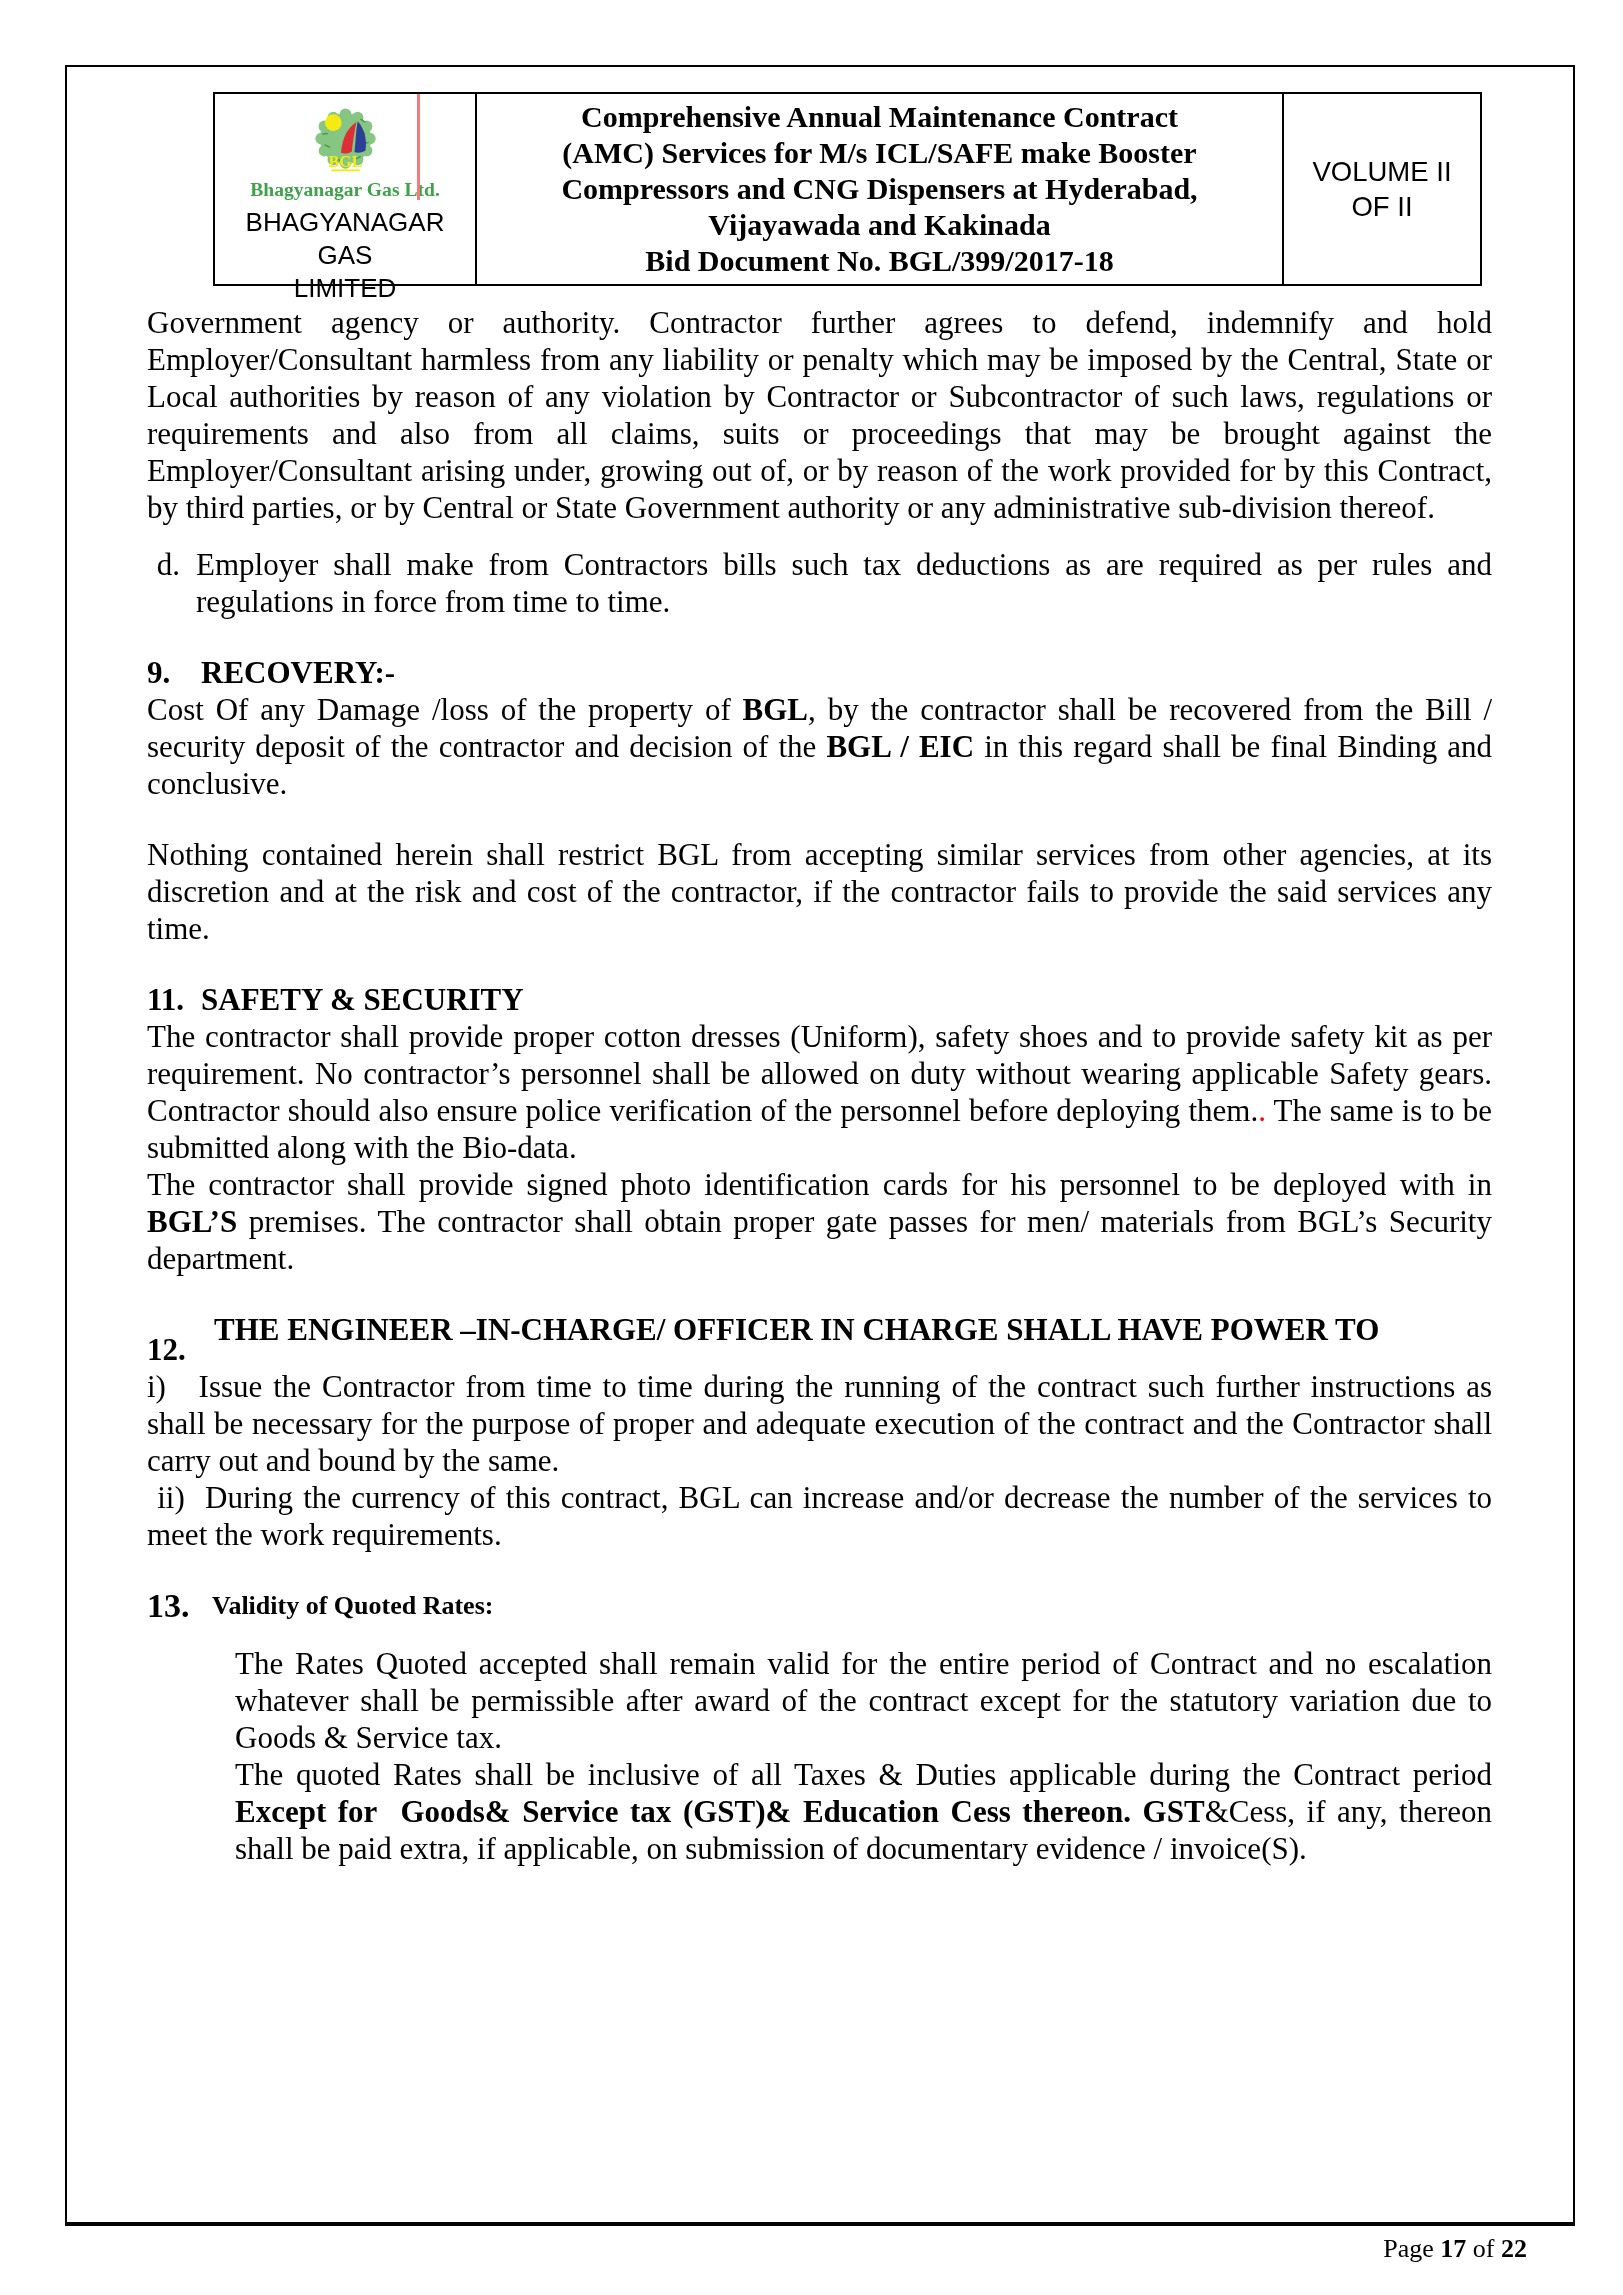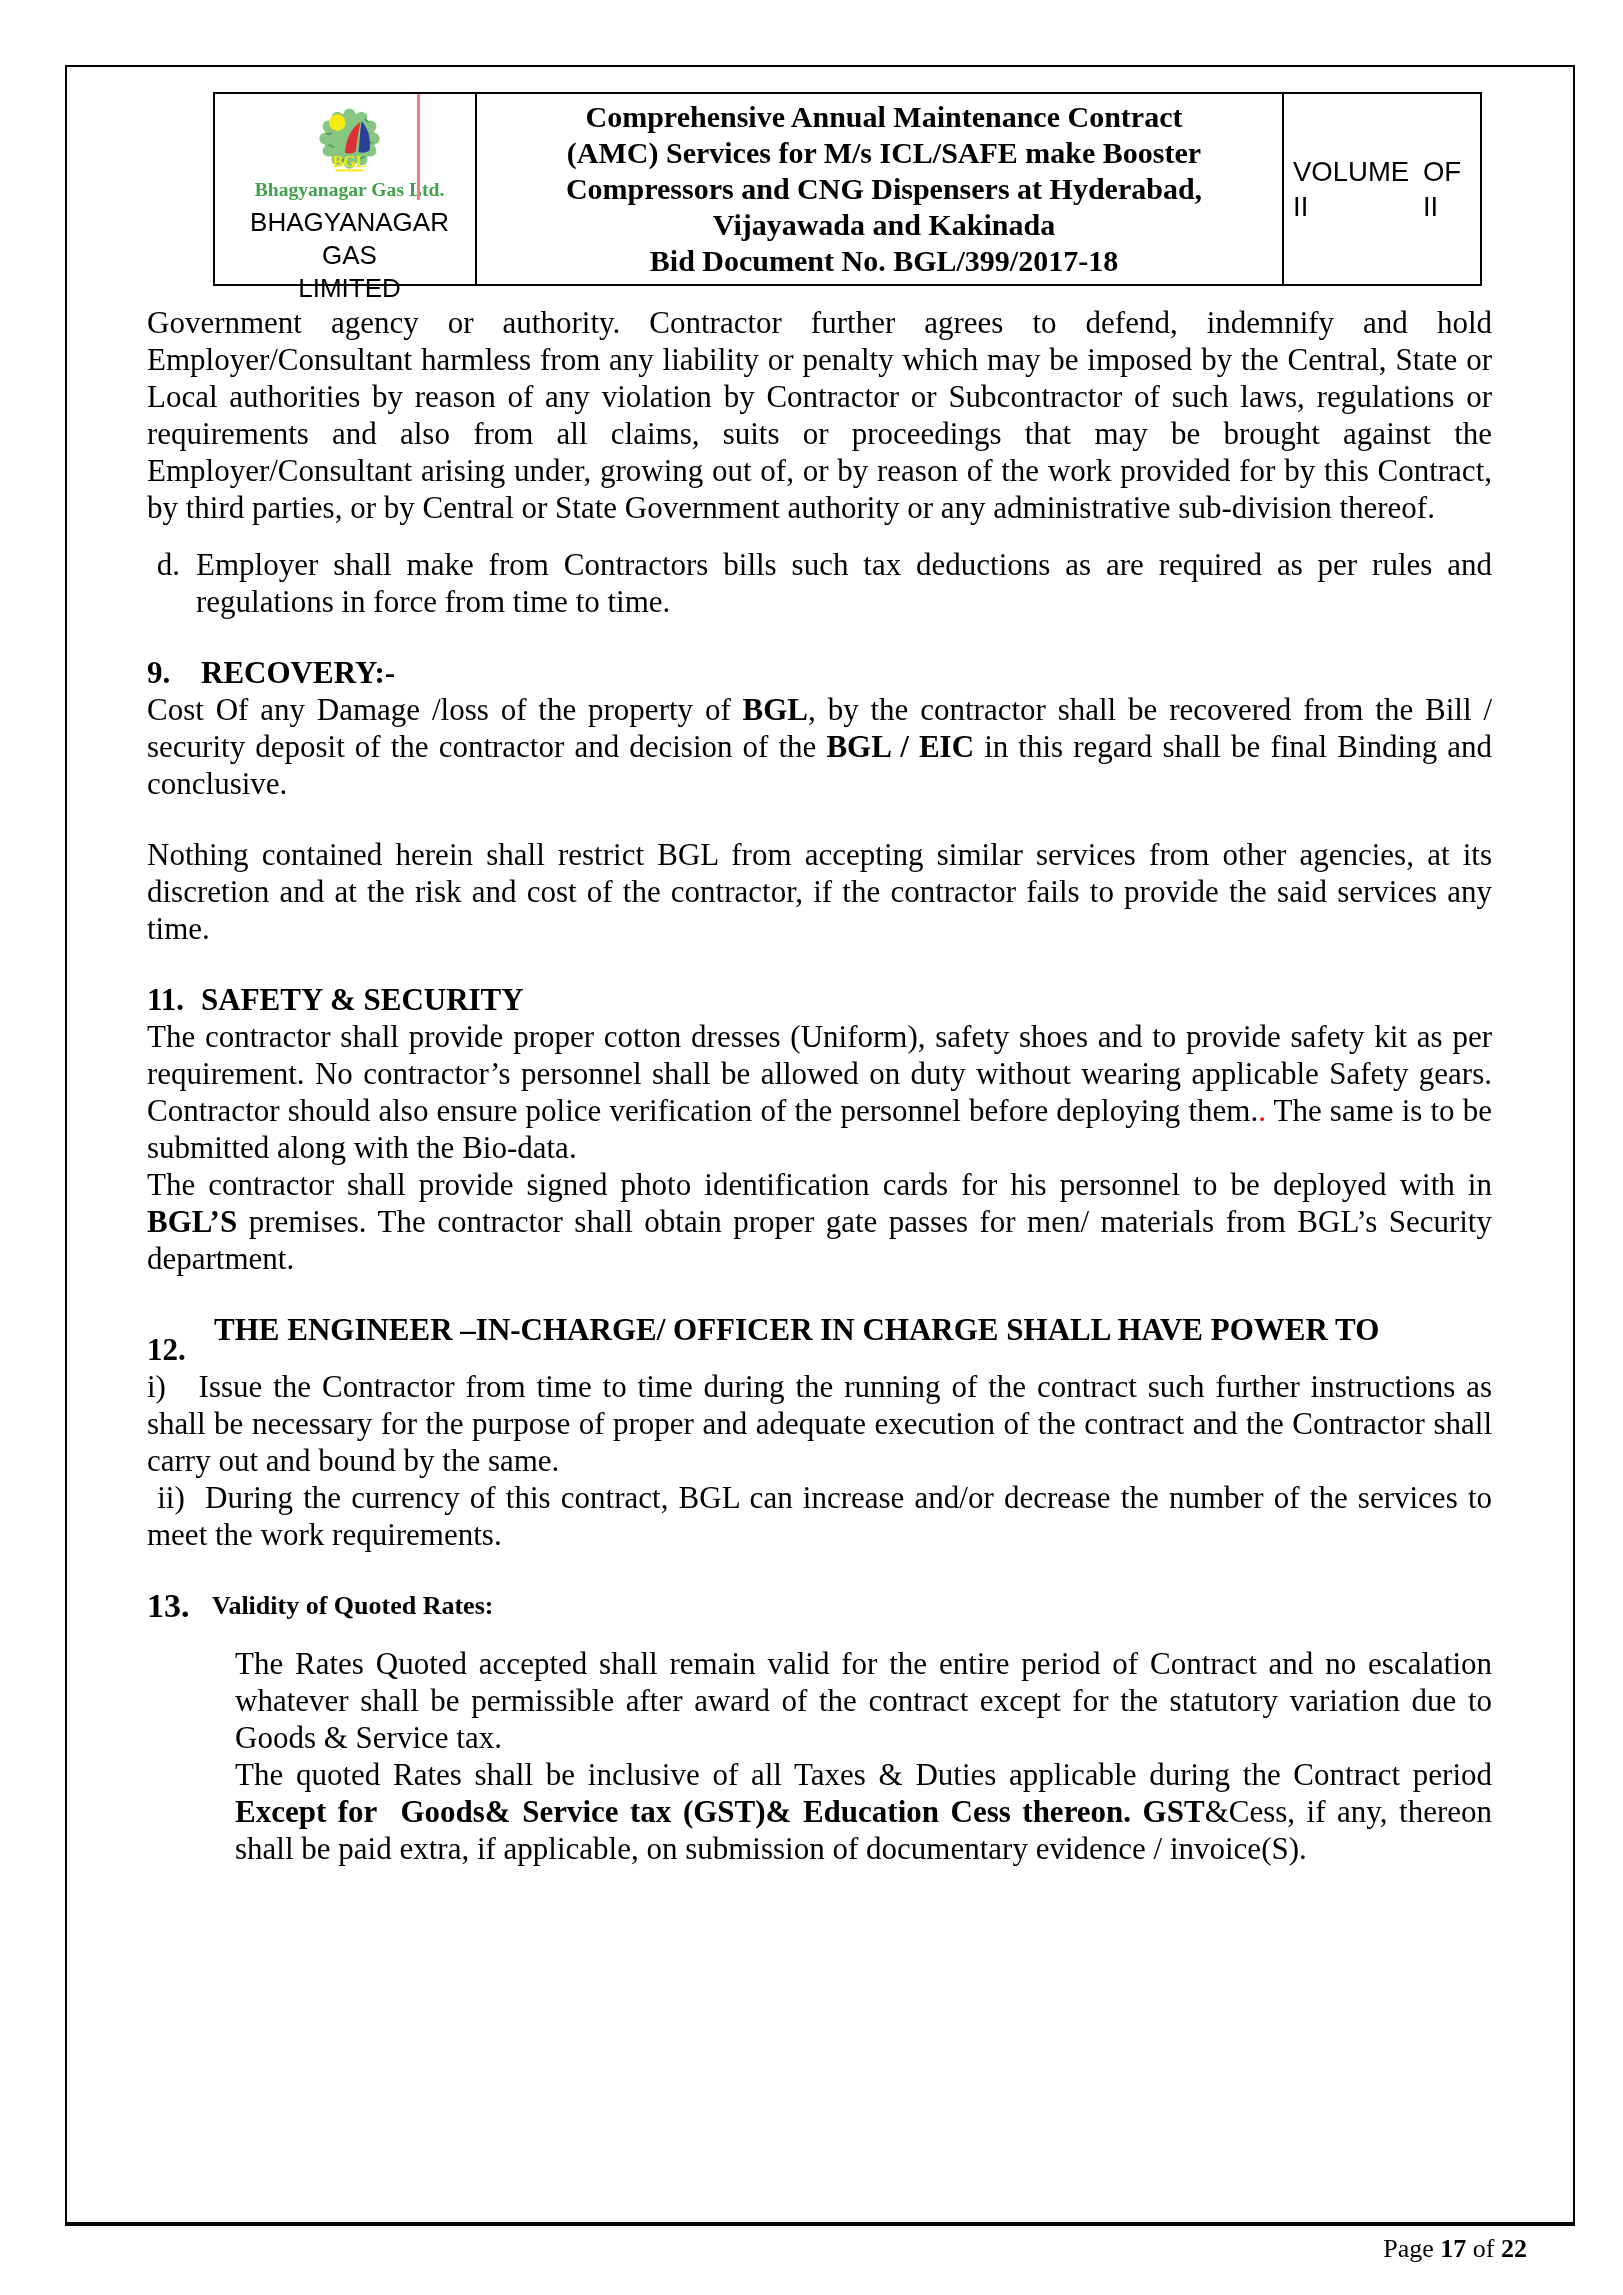--- a/index.html
+++ b/index.html
@@ -5,26 +5,26 @@
   html,body { margin:0; padding:0; background:#ffffff; }
   .page { position:relative; width:1623px; height:2295px; background:#ffffff;
           font-family:"Liberation Serif", serif; color:#000; overflow:hidden; }
 
   .page-border { position:absolute; left:65px; top:65px; width:1510px; height:2161px;
                  border:2.6px solid #000; border-bottom-width:4.6px; box-sizing:border-box; }
 
   
   .header-table { position:absolute; left:213px; top:92px; width:1269px; height:194px;
                   display:flex; border:2px solid #000; box-sizing:border-box; background:#fff; }
-  .cell { box-sizing:border-box;padding-left:9px; }
+  .cell { box-sizing:border-box; }
   .logo-cell { width:262px; border-right:2px solid #000; position:relative;
                text-align:center; padding-top:10.5px; }
   .title-cell { flex:1; border-right:2px solid #000; text-align:center; font-weight:bold;
                 font-size:30px; line-height:36px; padding-top:5.2px; }
-  .volume-cell { width:196px; display:flex; flex-direction:row; align-items:center;
+  .volume-cell { width:196px; display:flex; flex-direction:column; align-items:center;
                  justify-content:center; font-family:"Liberation Sans", sans-serif;
                  font-size:27.5px; line-height:35px; }
 
   .red-line { position:absolute; top:0; left:202px; width:2.6px; height:106px;
               background:var(--red-line,#f47b7d); }
   .logo-caption { font-size:19.6px; font-weight:bold; color:var(--caption-green,#3fa24b);
                   margin-top:1px; }
   .company-name { font-family:"Liberation Sans", sans-serif; font-size:26px;
                   line-height:33px; margin-top:5.2px; }
 

